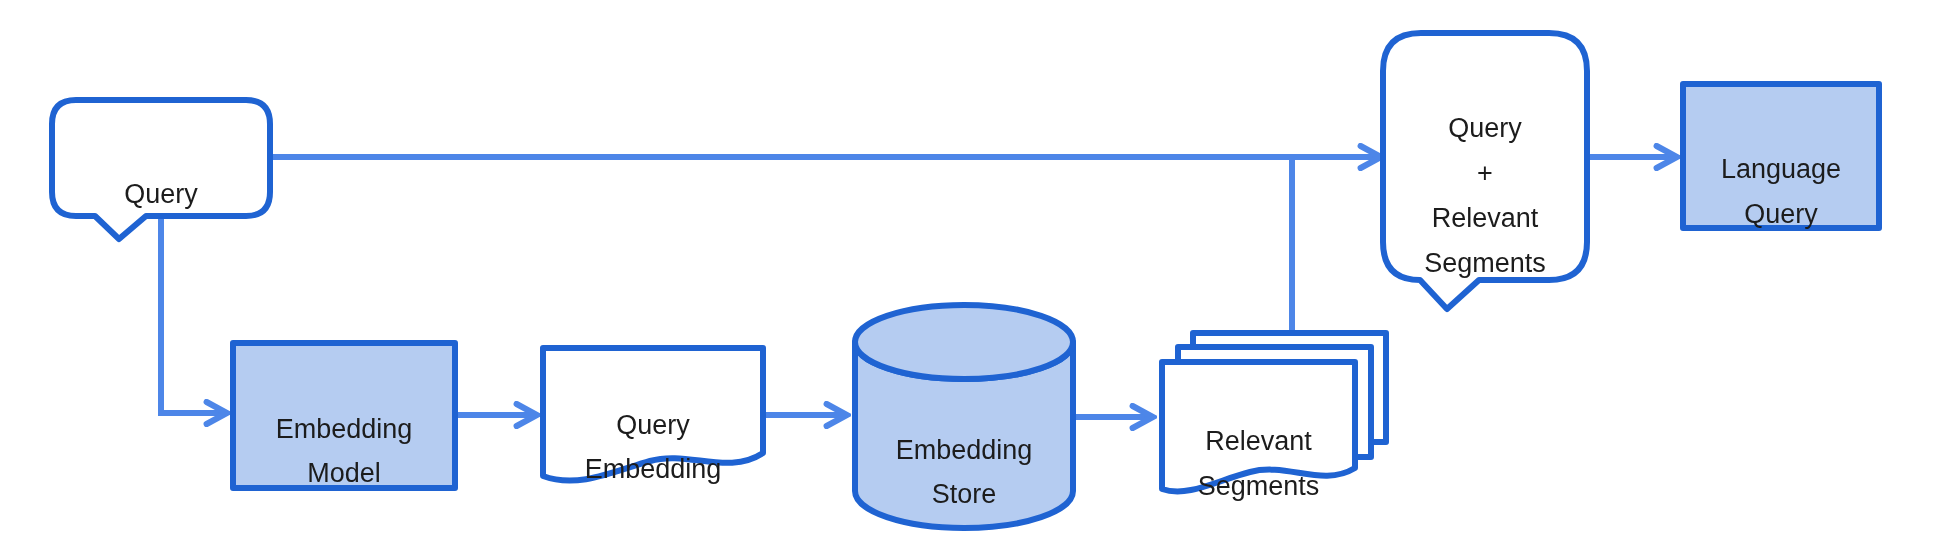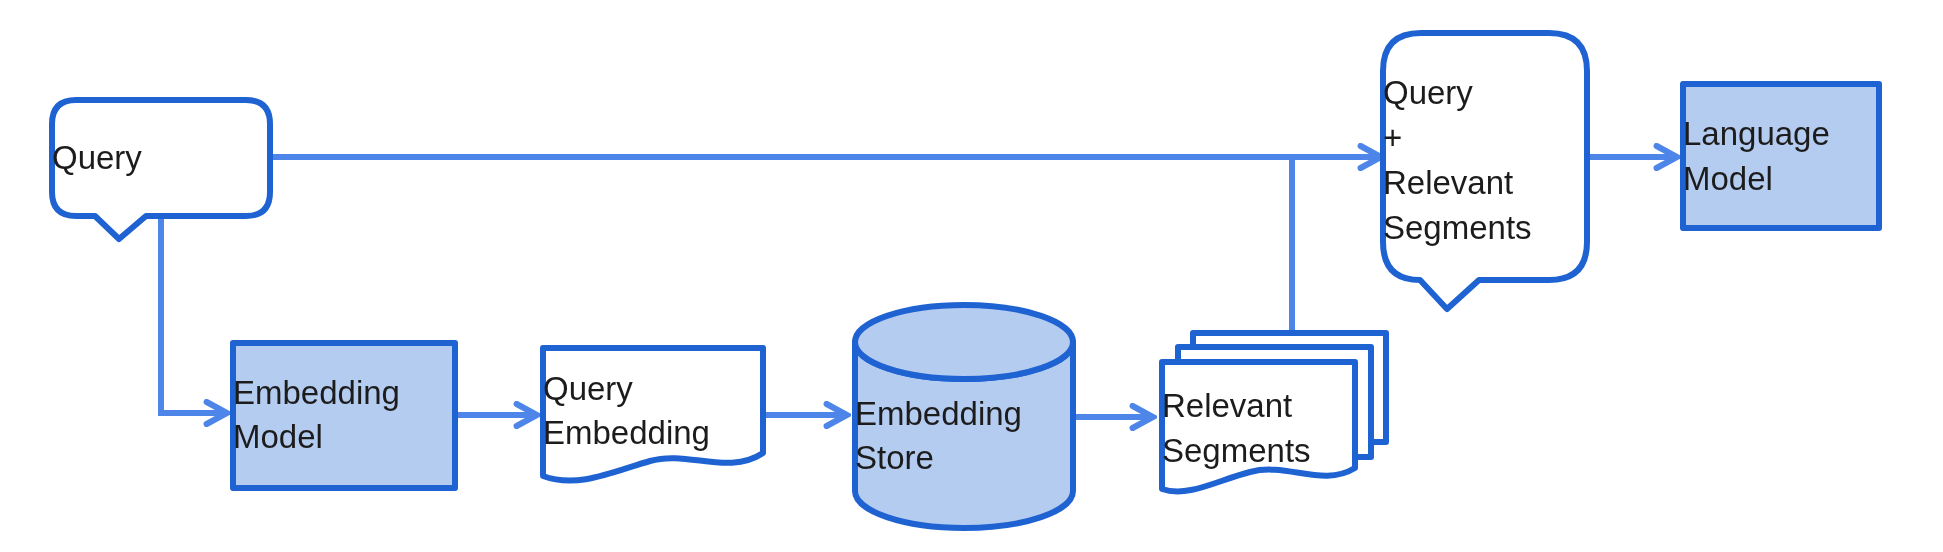--- a/index.html
+++ b/index.html
@@ -44,24 +44,26 @@
   }
   .marker-path {
     fill: none;
     stroke: var(--connector);
     stroke-width: 2.2;
     stroke-linecap: round;
   }
   .label {
     position: absolute;
     color: var(--ink);
-    font-size: 33px;
+    font-size: 27px;
     line-height: 45px;
+    text-align: center;
     white-space: pre-line;
     letter-spacing: 0px;
+    margin-top: 36px;
   }
 </style>
 </head>
 <body>
 
 <div id="canvas">
 
   <svg id="diagram-svg" width="1943" height="552" viewBox="0 0 1943 552">
     <defs>
       <marker id="arrow" viewBox="0 0 10 10" refX="7.5" refY="5" markerWidth="4.6" markerHeight="4.6" orient="auto-start-reverse">
@@ -108,15 +110,15 @@
 
   <div class="label" style="left:1162px; top:383px; width:193px; line-height:45px;">Relevant
 Segments</div>
 
   <div class="label" style="left:1383px; top:70px; width:204px; line-height:45px;">Query
 +
 Relevant
 Segments</div>
 
   <div class="label" style="left:1683px; top:111px; width:196px; line-height:45px;">Language
-Model</div>
+Query</div>
 
 </div>
 
 </body></html>

